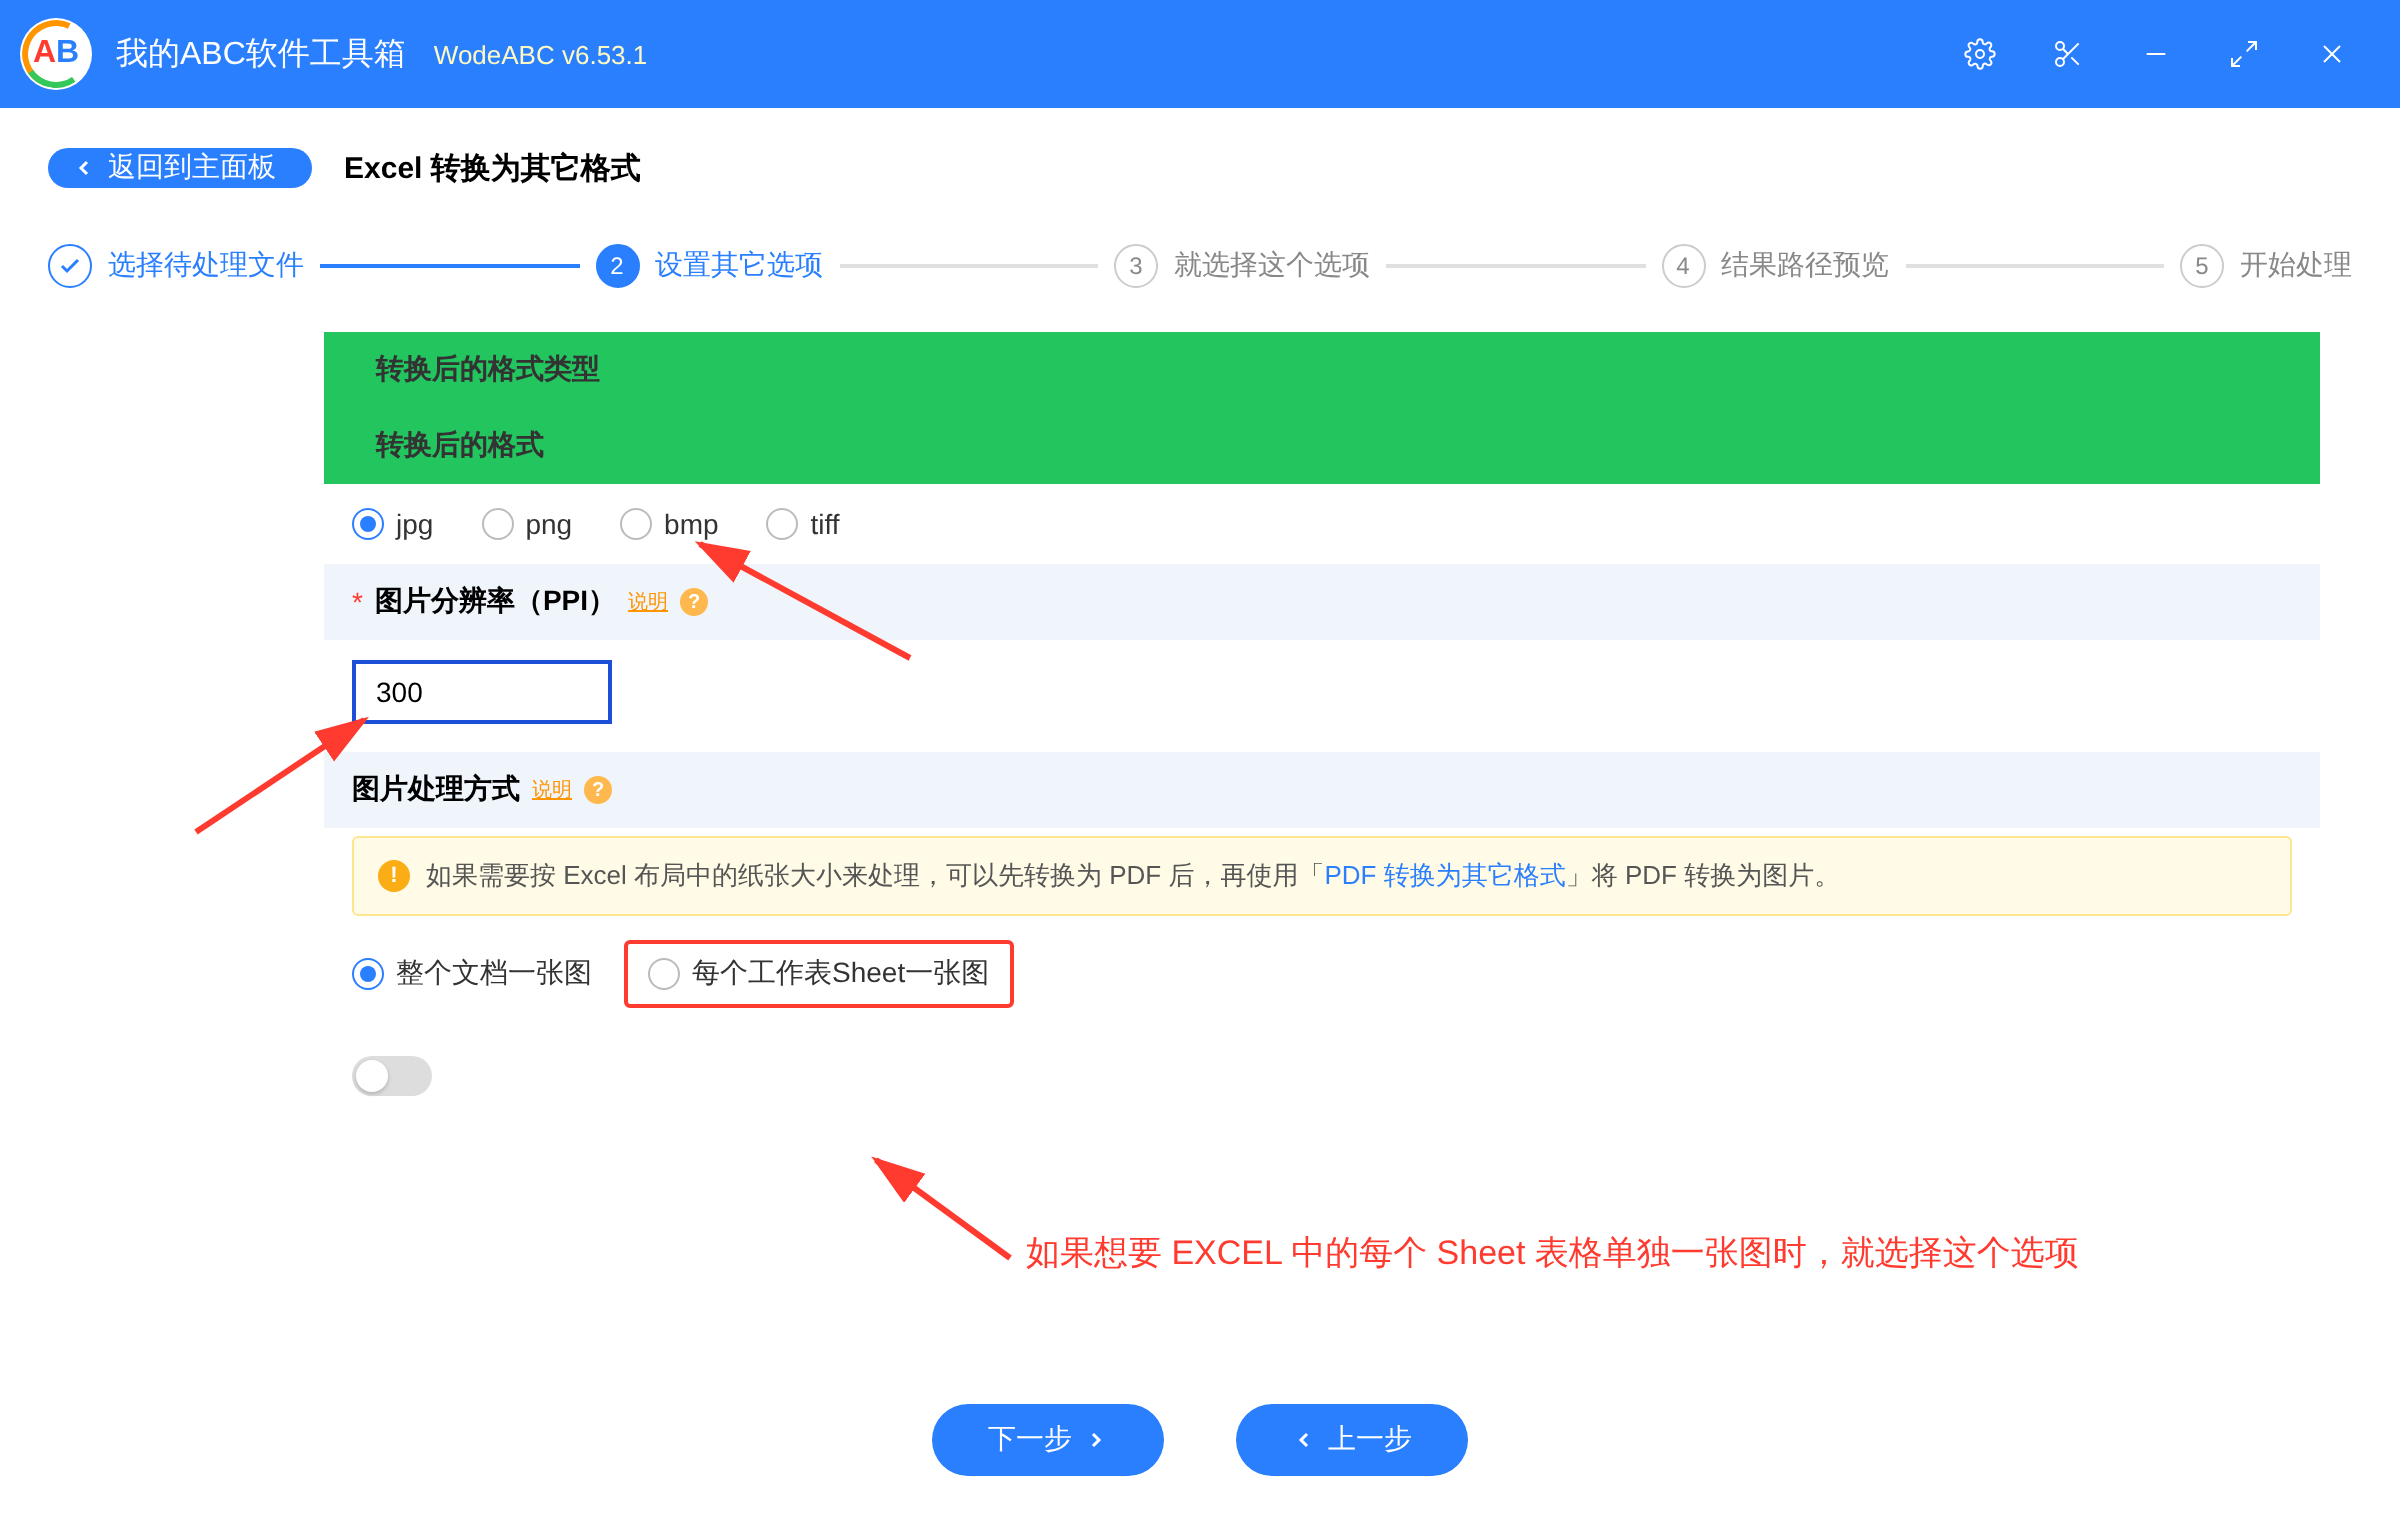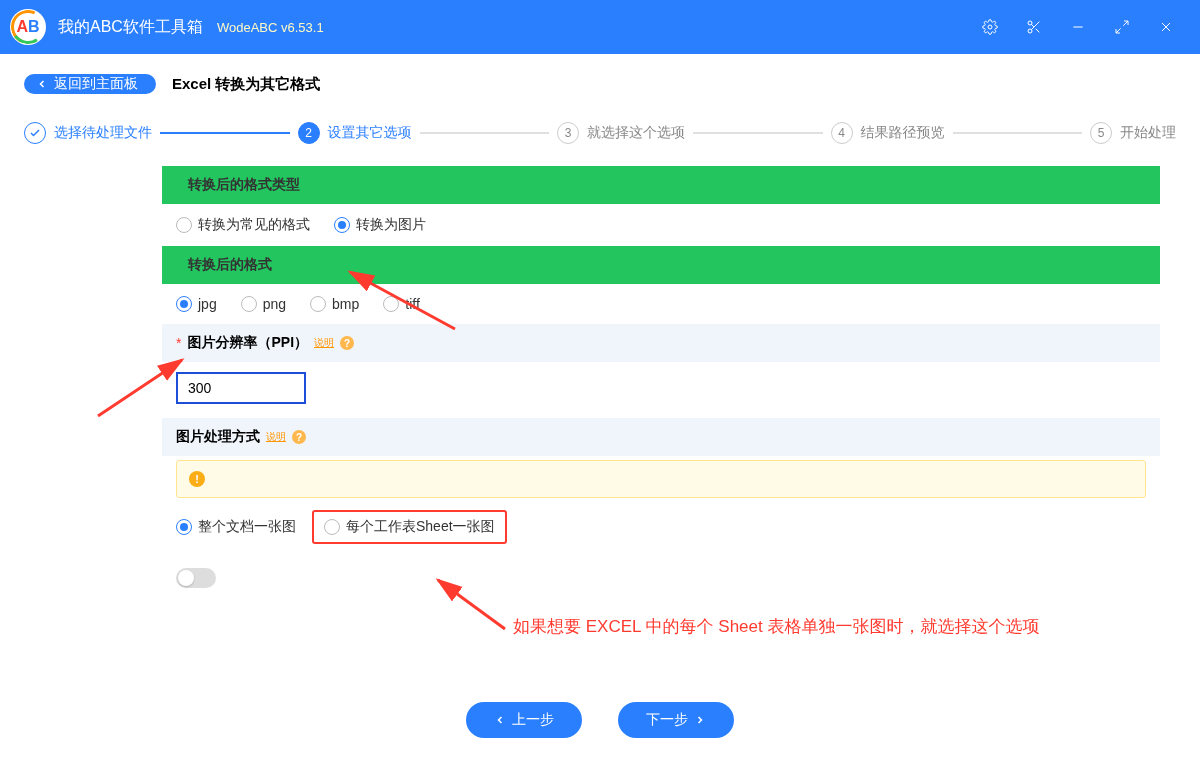--- a/index.html
+++ b/index.html
@@ -369,30 +369,20 @@
       </div>
       <div class="step-line"></div>
       <div class="step">
         <div class="step-circle">5</div>
         <span>开始处理</span>
       </div>
     </div>
 
     <div class="panel">
       <div class="section-header">转换后的格式类型</div>
-      <div class="section-body">
-        <label class="radio-item">
-          <span class="radio"></span>
-          <span>转换为常见的格式</span>
-        </label>
-        <label class="radio-item">
-          <span class="radio checked"></span>
-          <span>转换为图片</span>
-        </label>
-      </div>
 
       <div class="section-header">转换后的格式</div>
       <div class="section-body">
         <label class="radio-item">
             <span class="radio checked"></span>
             <span>jpg</span>
           </label>
         <label class="radio-item">
             <span class="radio"></span>
             <span>png</span>
@@ -415,49 +405,52 @@
       </div>
       <input class="input-text" value="300" style="">
 
       <div class="field-row">
         <span>图片处理方式</span>
         <span class="help-link">说明</span>
         <span class="help-q">?</span>
       </div>
       <div class="info-banner">
         <span class="info-icon">!</span>
+        <span>
+          <span>如果需要按 Excel 布局中的纸张大小来处理，可以先转换为 PDF 后，再使用「</span><span class="info-link">PDF 转换为其它格式</span><span>」将 PDF 转换为图片。</span>
+        </span>
       </div>
       <div class="mode-row">
         <label class="radio-item">
           <span class="radio checked"></span>
           <span>整个文档一张图</span>
         </label>
         <div class="boxed-radio">
           <label class="radio-item">
             <span class="radio"></span>
             <span>每个工作表Sheet一张图</span>
           </label>
         </div>
       </div>
 
       <div class="toggle"></div>
     </div>
 
     <div class="nav-buttons">
       <button class="nav-btn">
+        <span>下一步</span>
+        <svg width="12" height="12" viewBox="0 0 24 24" fill="none" stroke="#fff" stroke-width="3">
+            <polyline points="9 18 15 12 9 6"></polyline>
+          </svg>
+      </button>
+      <button class="nav-btn">
         <svg width="12" height="12" viewBox="0 0 24 24" fill="none" stroke="#fff" stroke-width="3">
             <polyline points="15 18 9 12 15 6"></polyline>
           </svg>
         <span>上一步</span>
-      </button>
-      <button class="nav-btn">
-        <span>下一步</span>
-        <svg width="12" height="12" viewBox="0 0 24 24" fill="none" stroke="#fff" stroke-width="3">
-            <polyline points="9 18 15 12 9 6"></polyline>
-          </svg>
       </button>
     </div>
 
     <svg class="annotation-arrow" style="left:340px; top:210px;" width="120" height="70">
       <defs>
           <marker id="ah1" markerWidth="10" markerHeight="10" refX="8" refY="3" orient="auto">
             <path d="M0,0 L0,6 L9,3 z" fill="#ff3b30"></path>
           </marker>
         </defs>
       <line x1="115" y1="65" x2="10" y2="8" stroke="#ff3b30" stroke-width="3" marker-end="url(#ah1)"></line>

